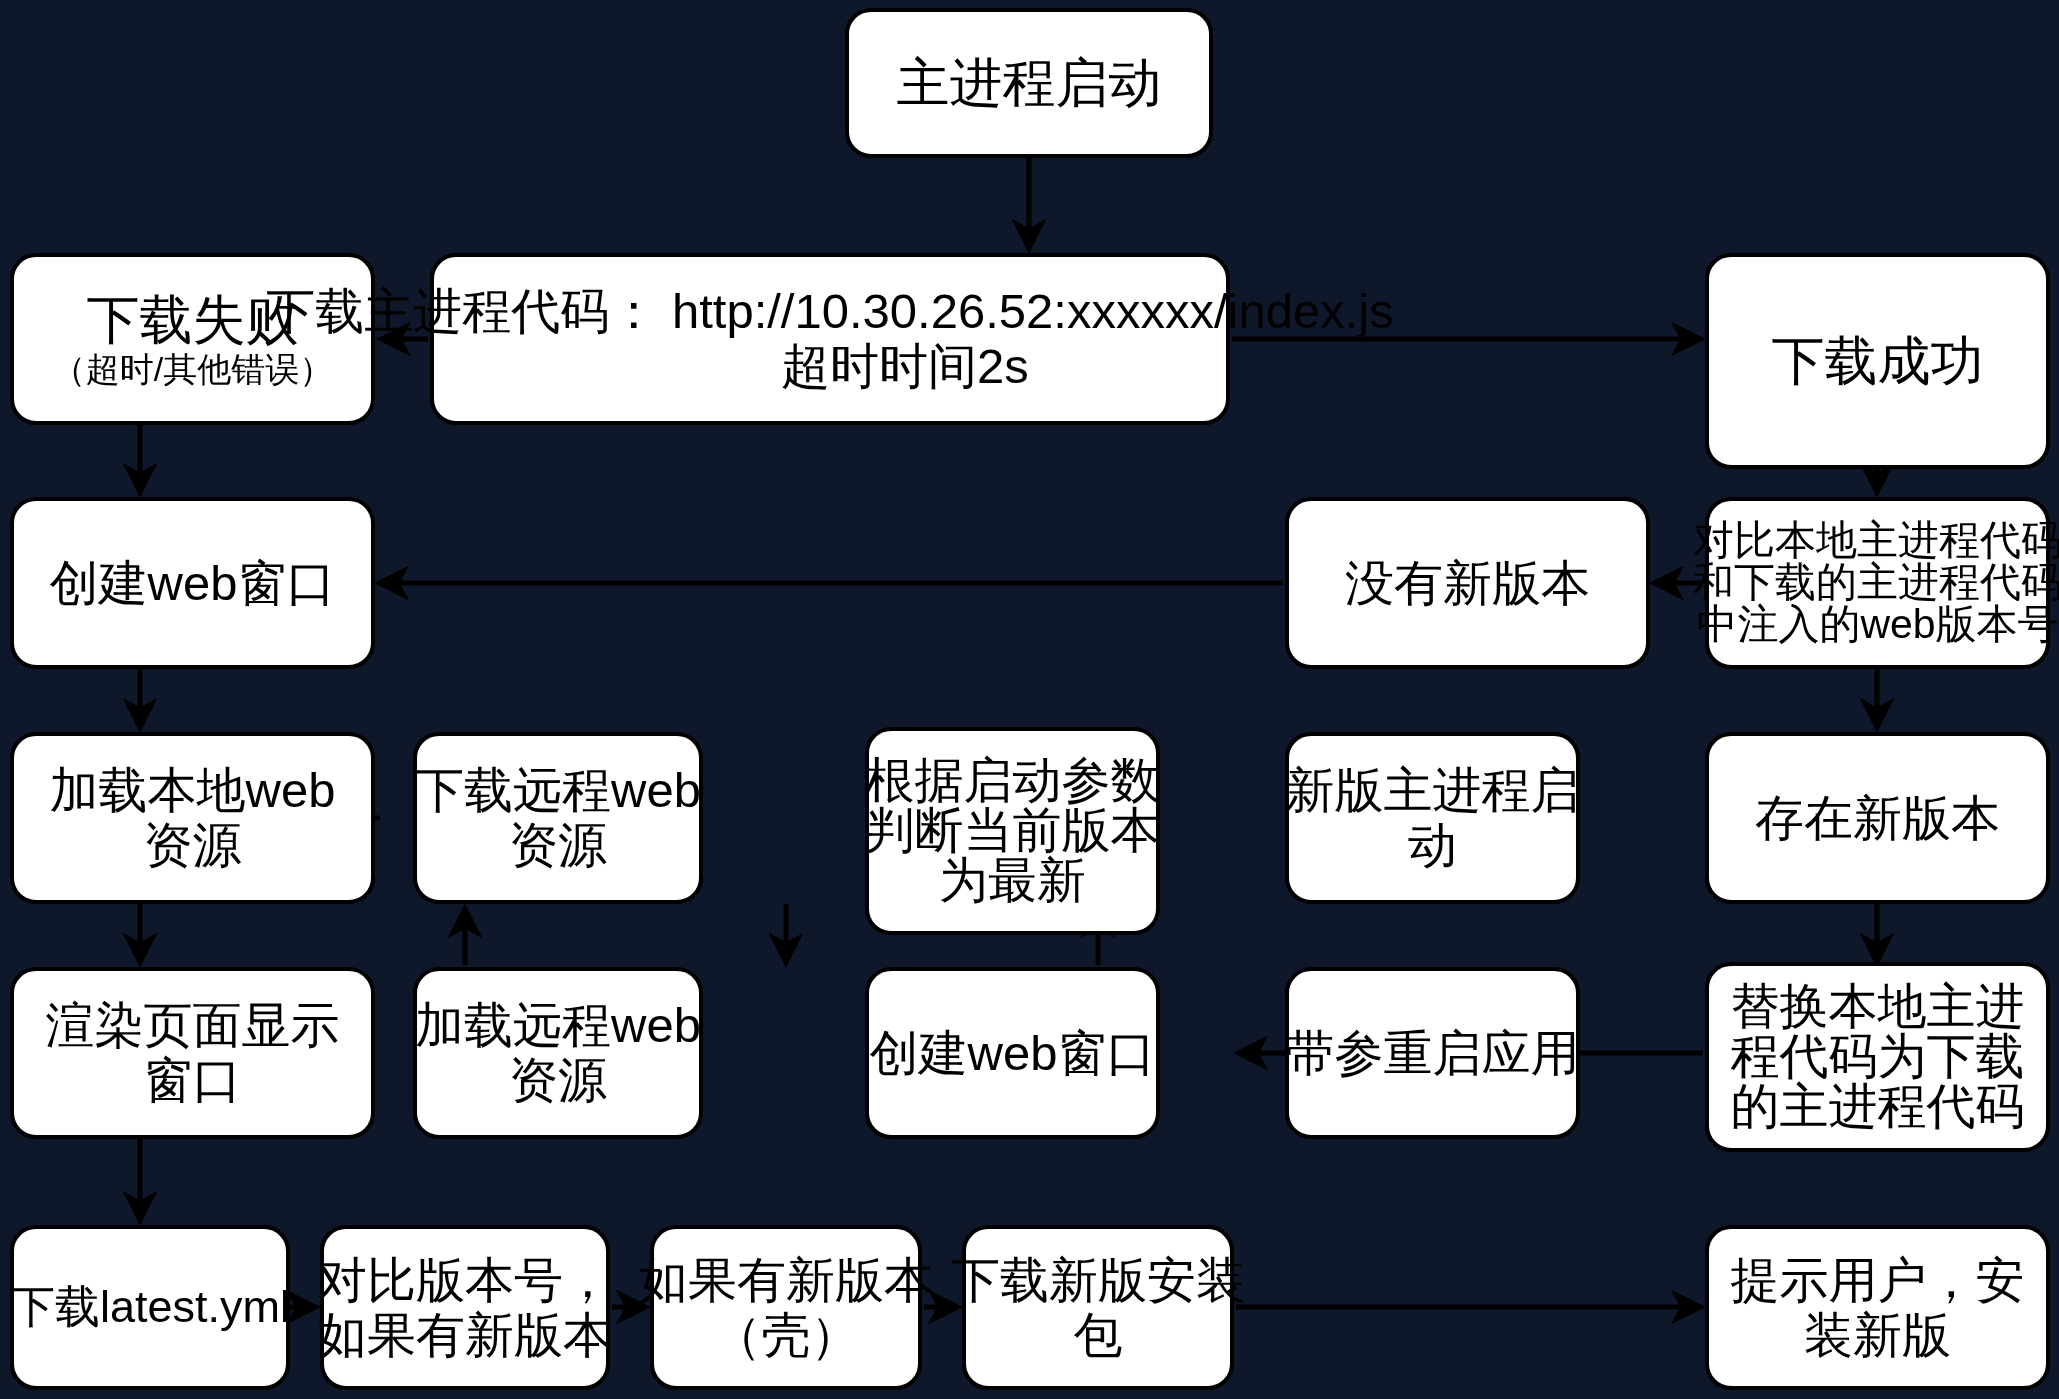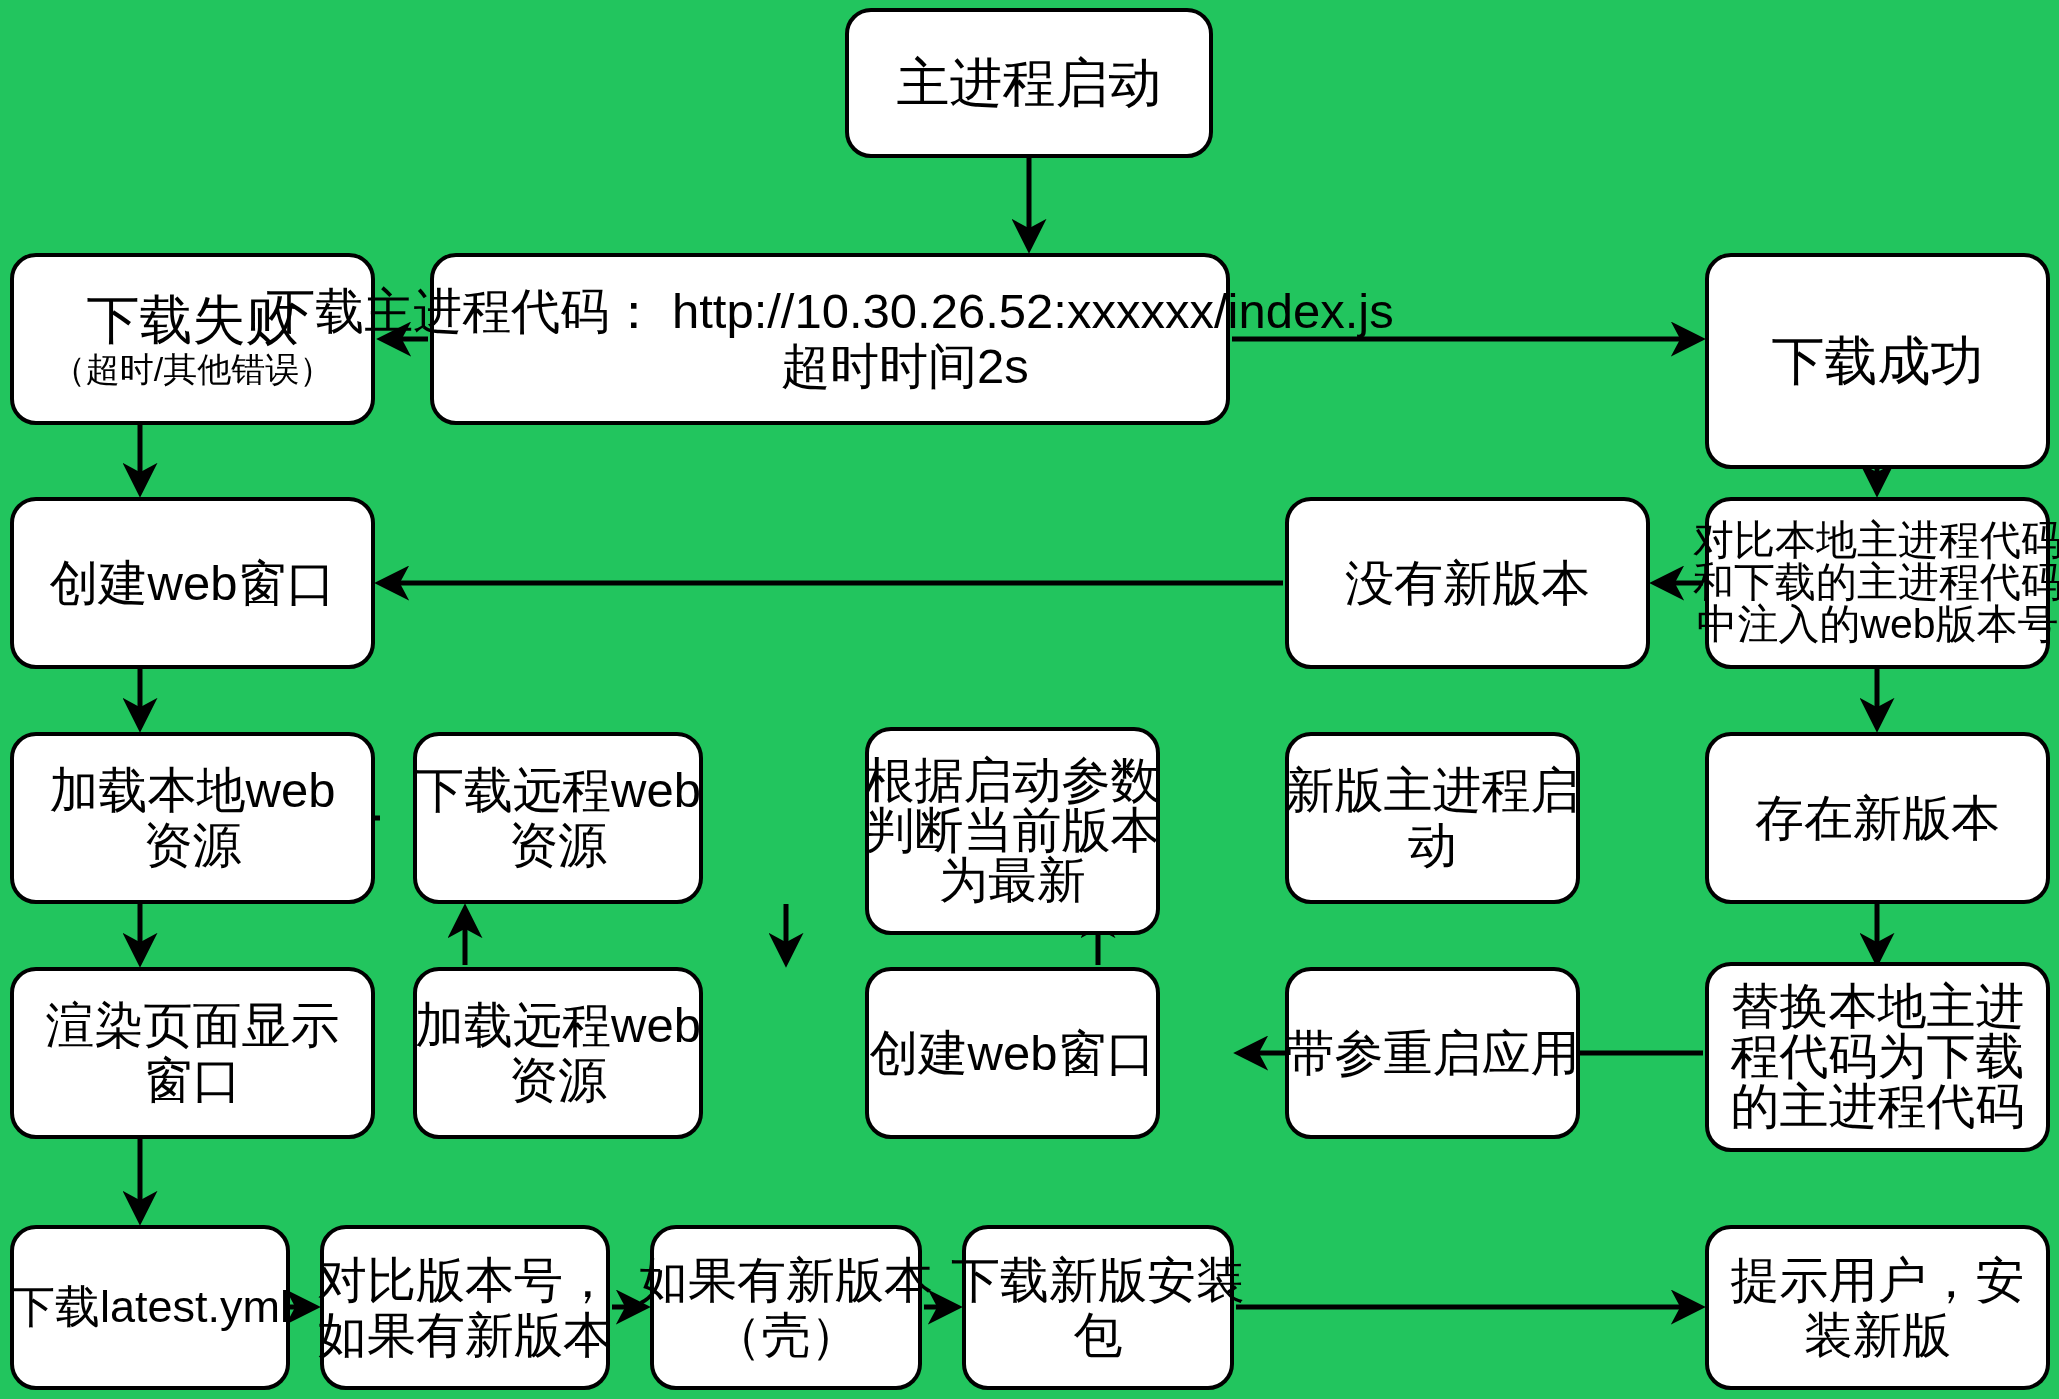--- a/index.html
+++ b/index.html
@@ -10,21 +10,21 @@
   body {
     width: 2059px; height: 1399px;
     font-family: "Liberation Sans", "DejaVu Sans", sans-serif;
     color: #000000;
     overflow: hidden;
   }
   #canvas {
     position: relative;
     width: 2059px;
     height: 1399px;
-    background: #22c55e;
+    background: #0f172a;
   }
   #edges {
     position: absolute;
     left: 0; top: 0;
     width: 2059px; height: 1399px;
     pointer-events: none;
   }
   .node {
     position: absolute;
     border: 4px solid #000000;

